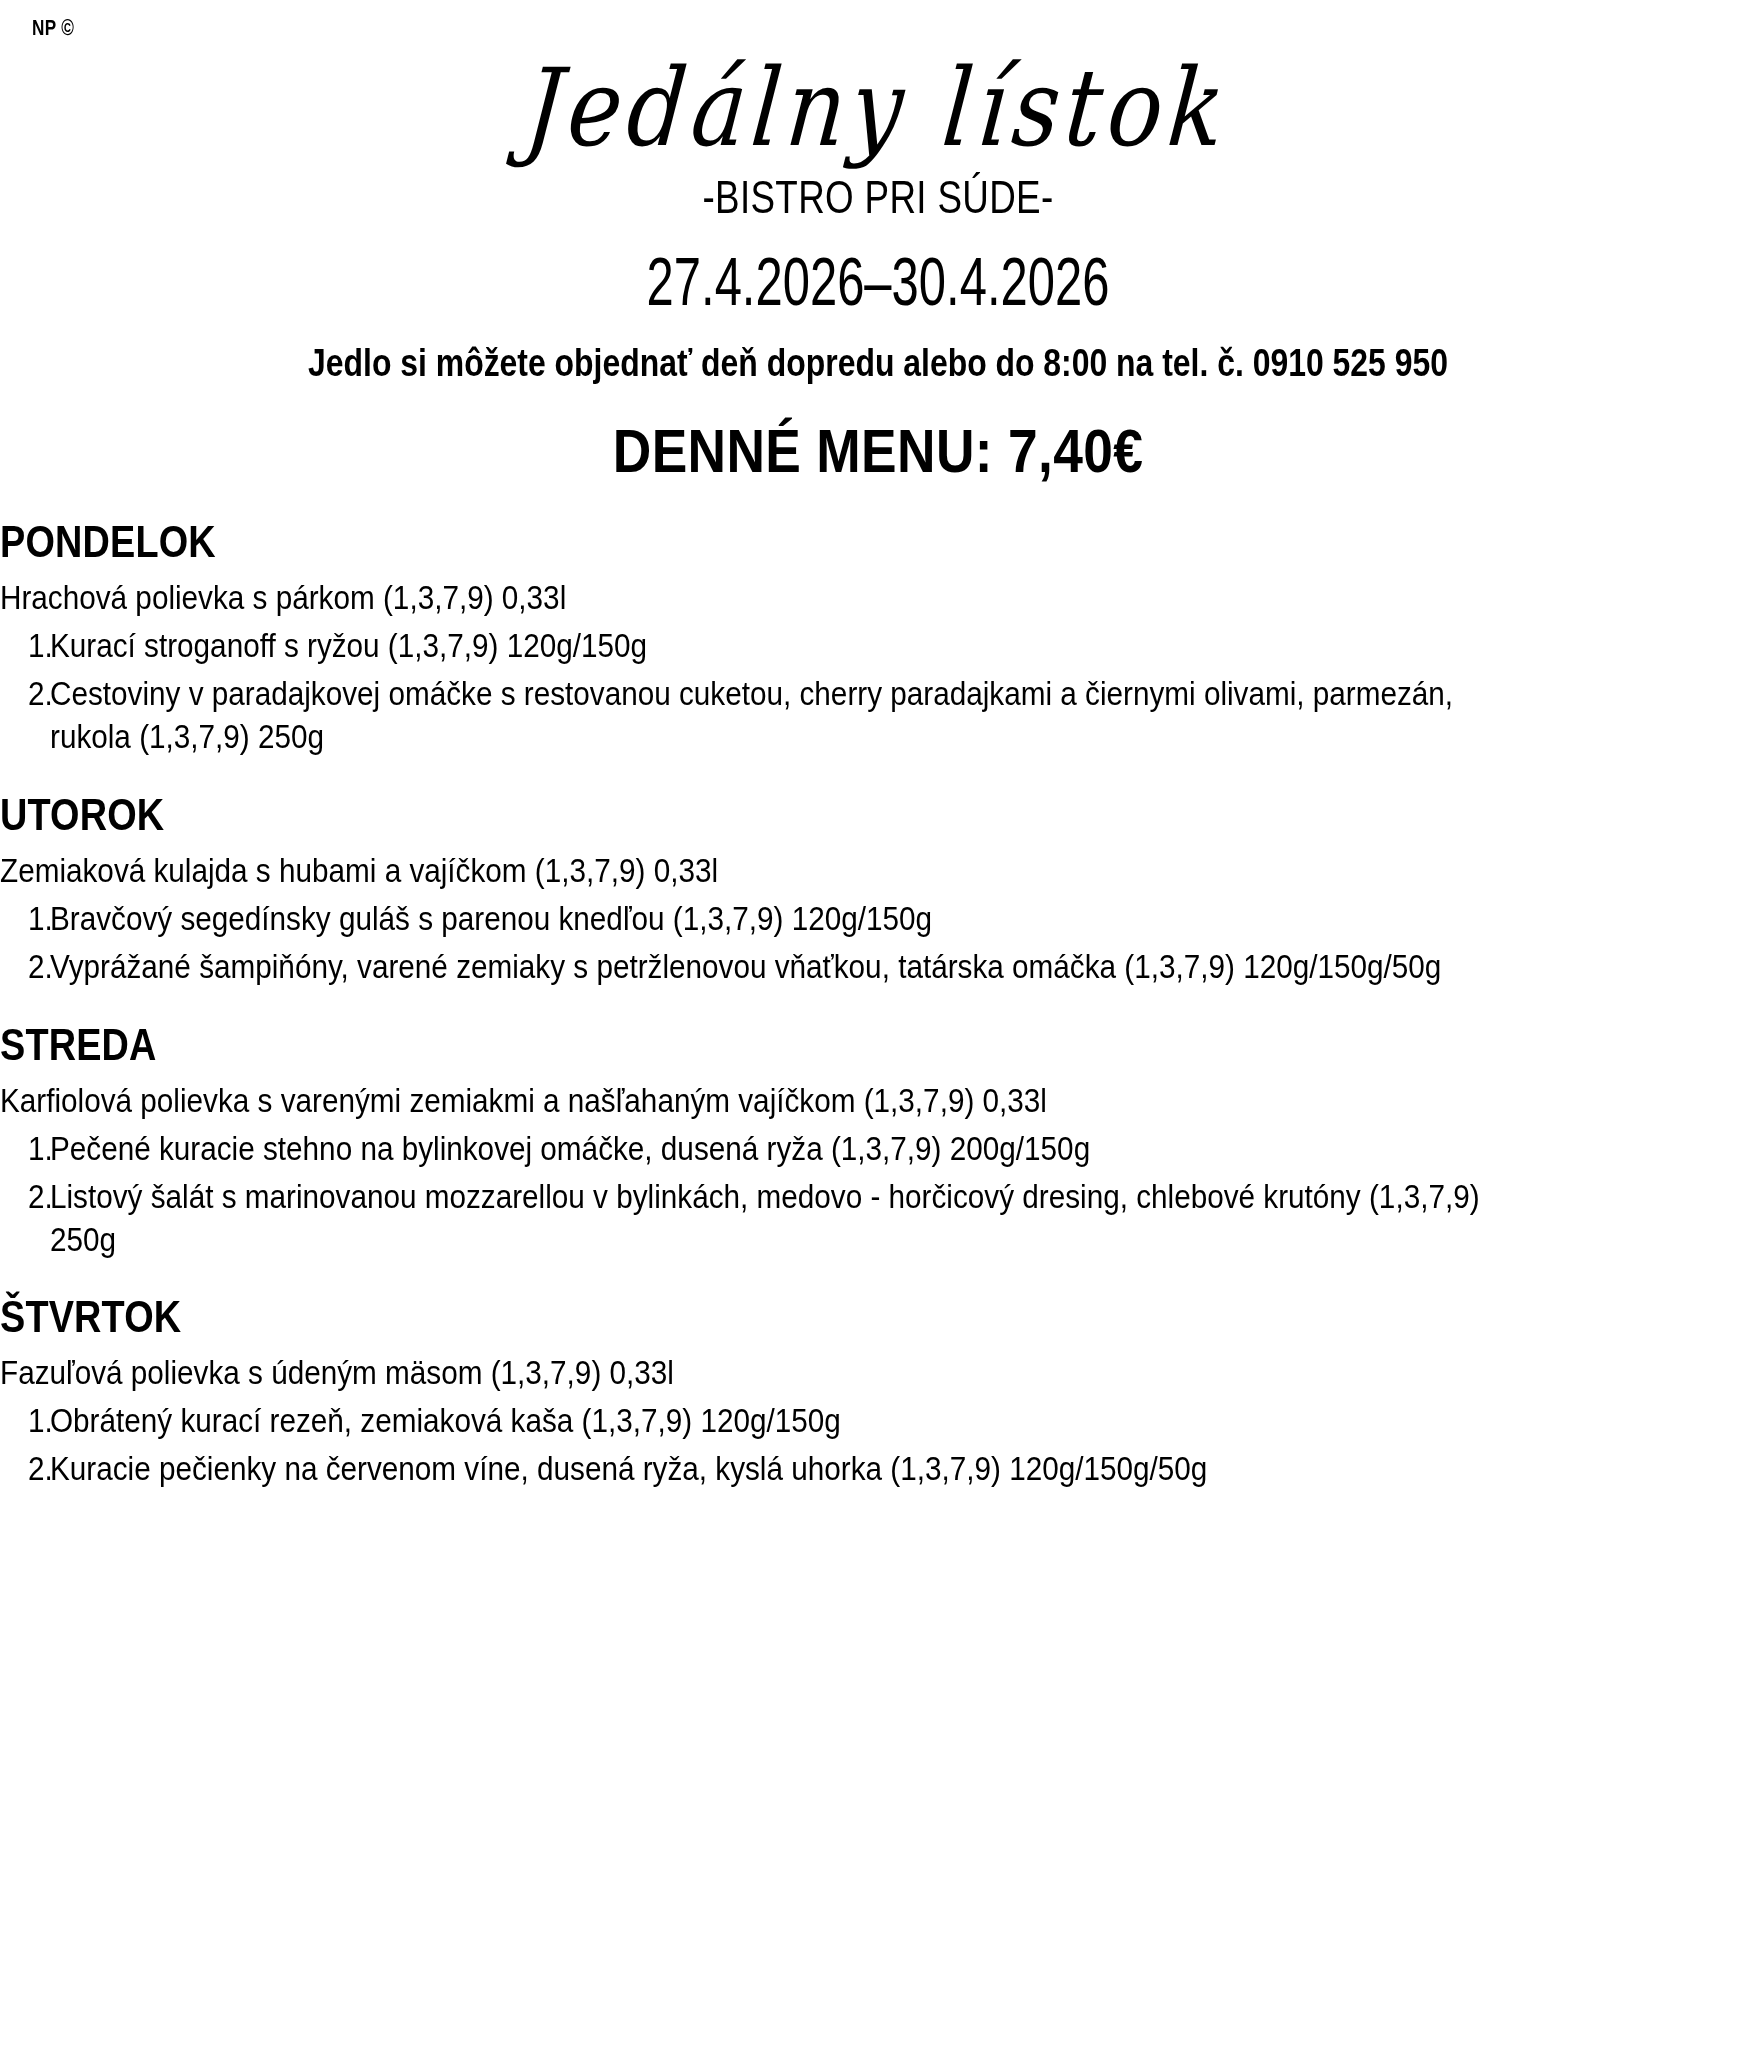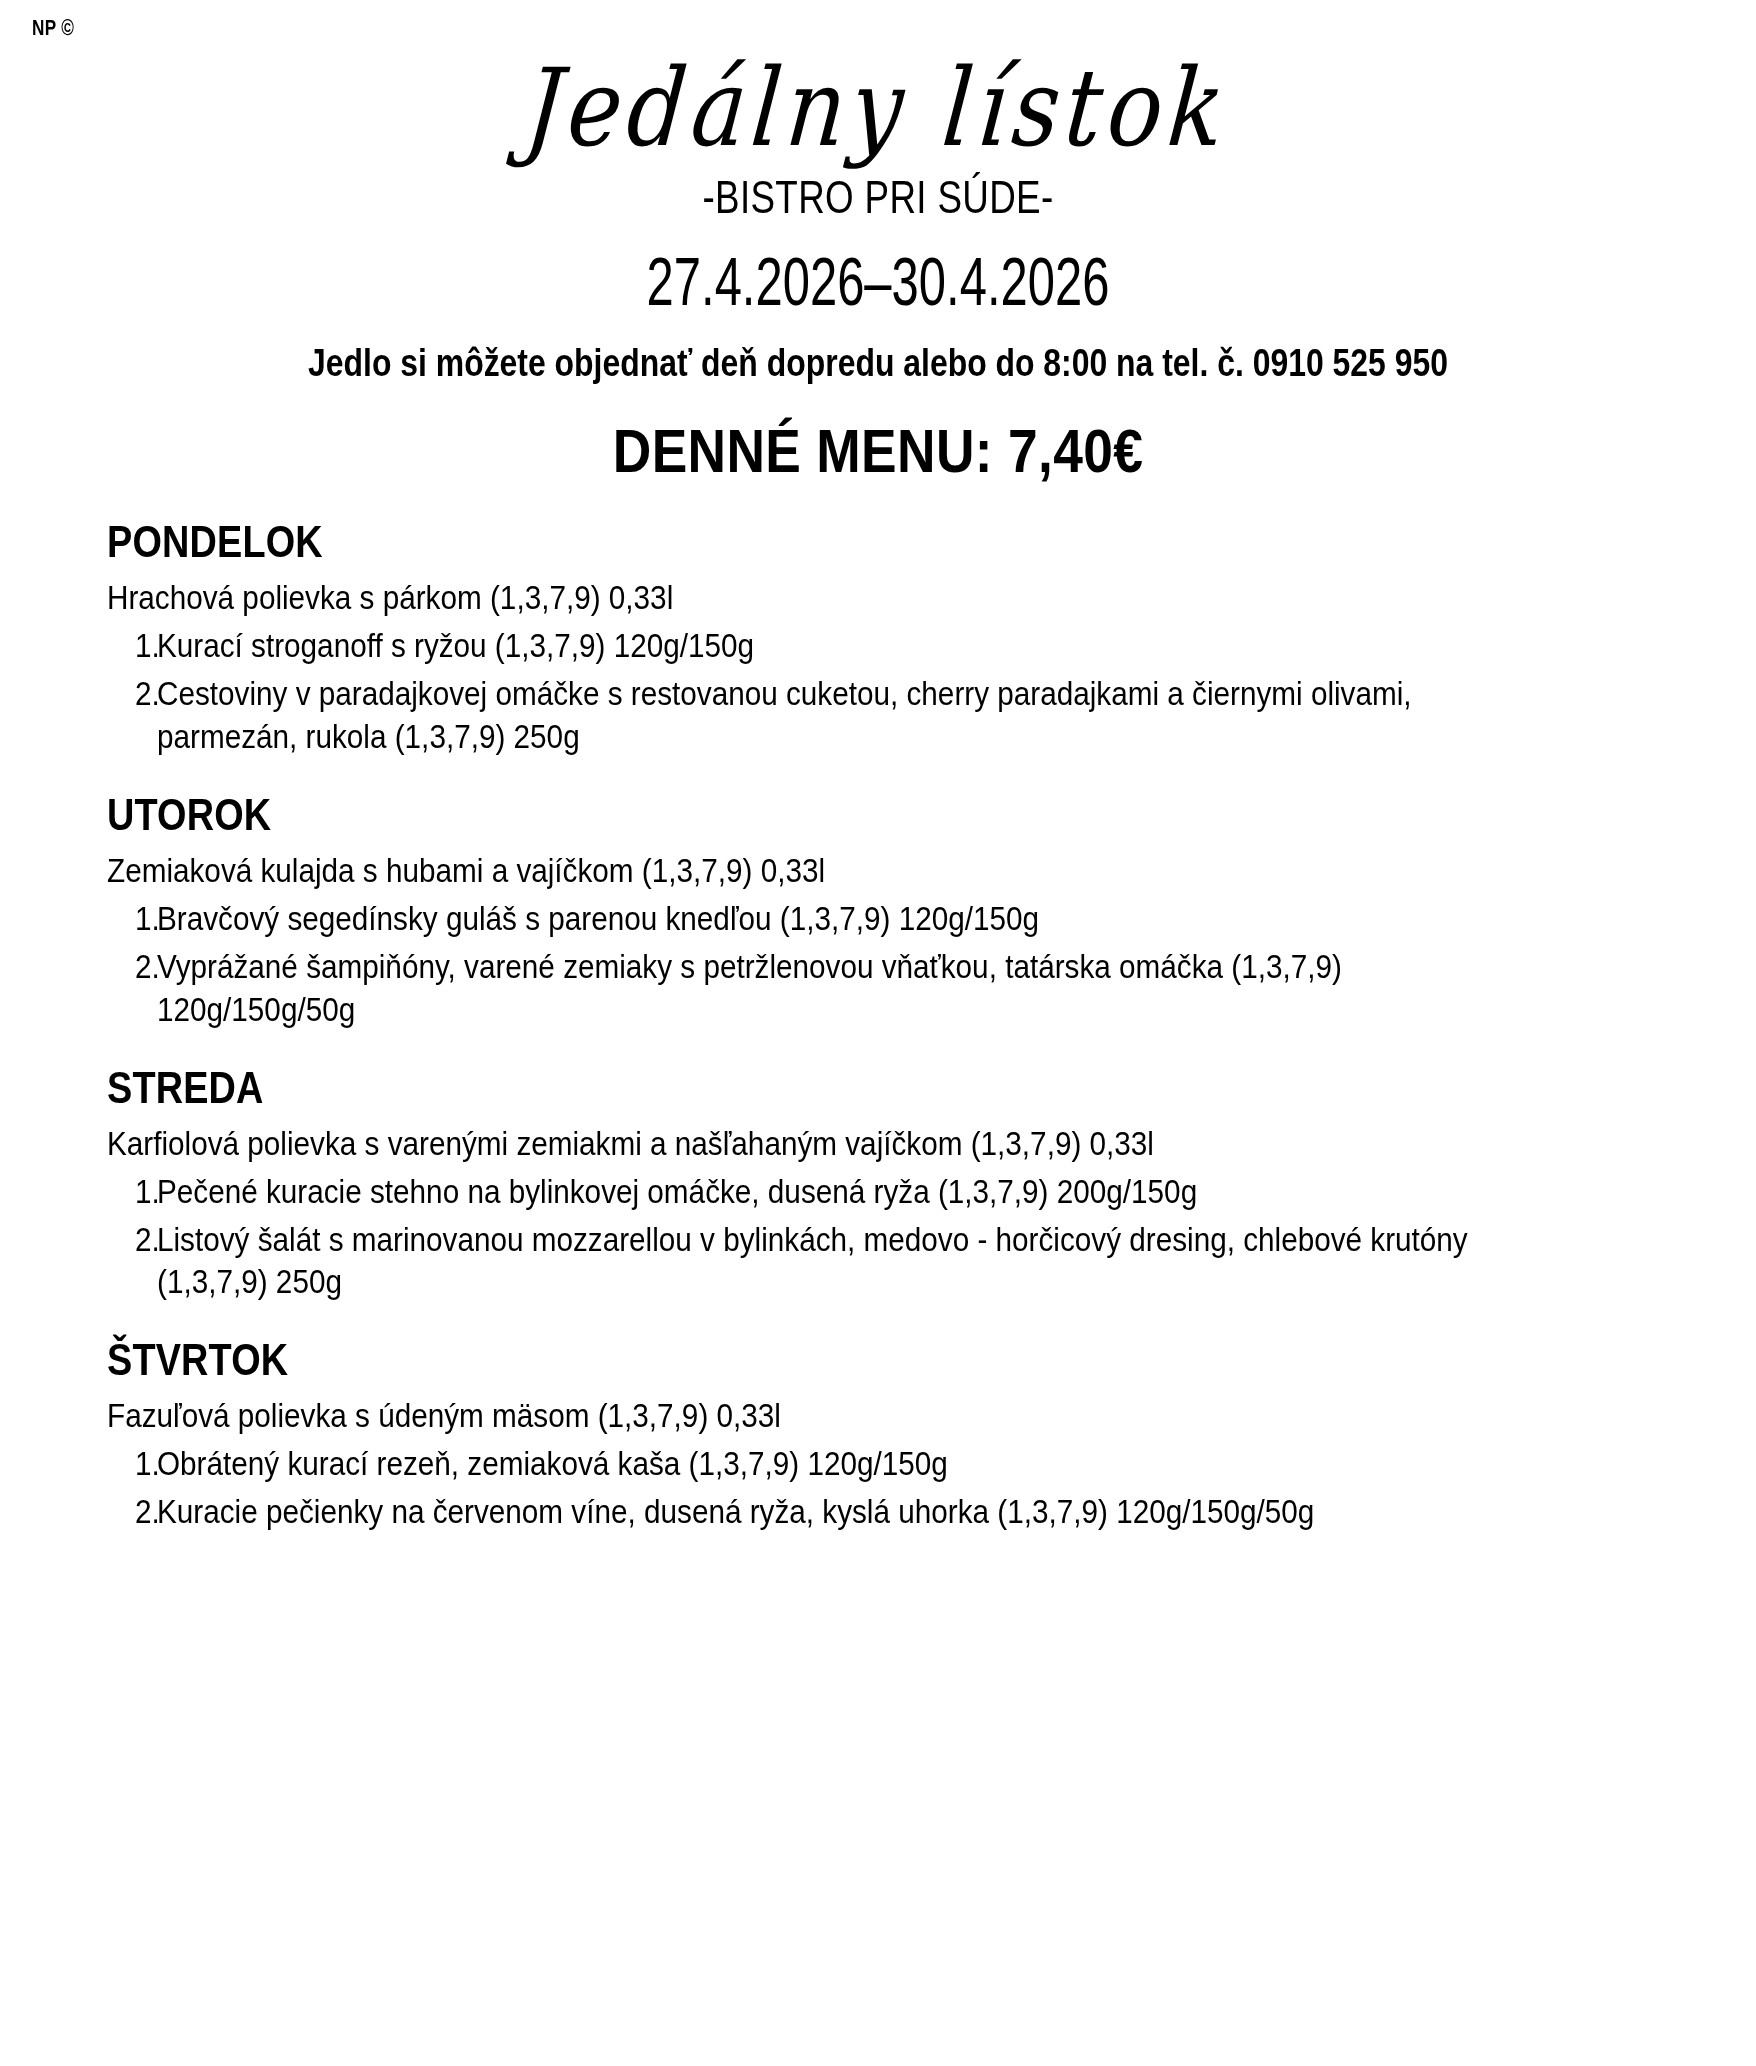--- a/index.html
+++ b/index.html
@@ -85,21 +85,20 @@
     font-weight: 700;
     font-size: 62px;
     letter-spacing: 0.4px;
     transform: scaleX(0.86);
     white-space: nowrap;
   }
 
   
   .menu {
     margin-top: 31px;
-    padding-left: 107px;
     padding-right: 74px;
   }
   .day-block {
     margin-bottom: 31px;
   }
   .day-name {
     font-family: "Liberation Sans", sans-serif;
     font-weight: 700;
     font-size: 44px;
     line-height: 1.12;

